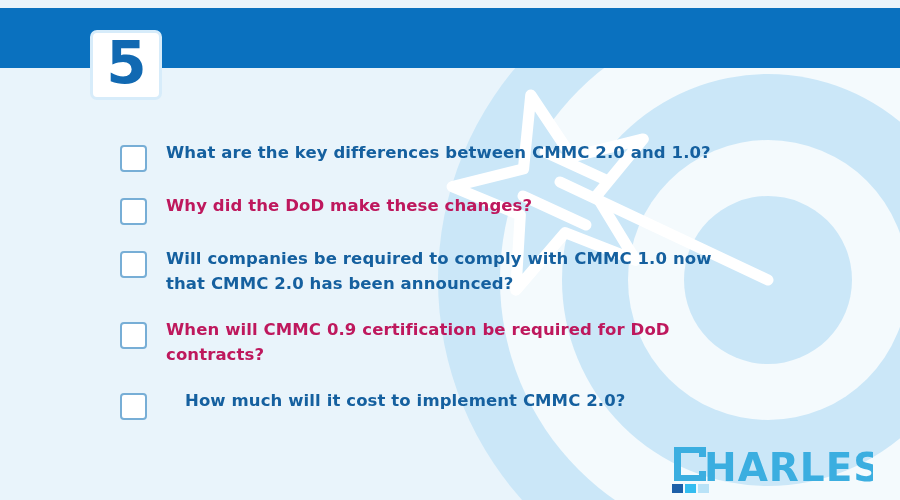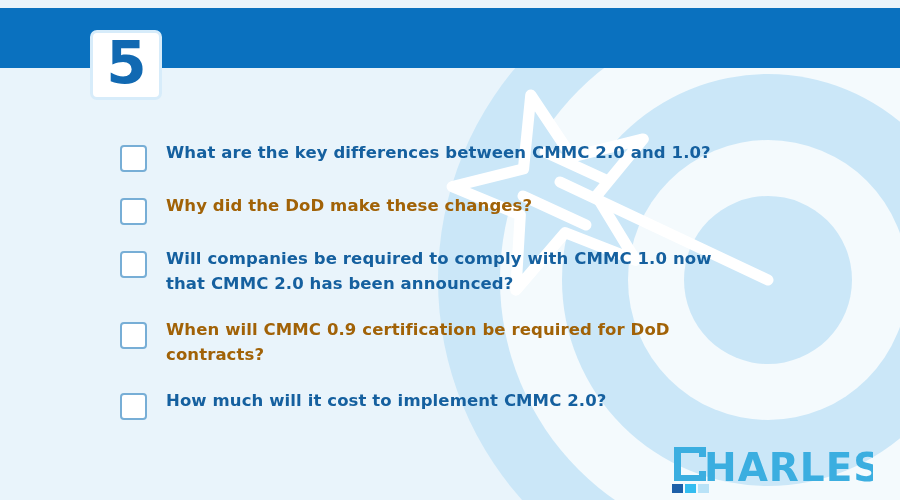--- a/index.html
+++ b/index.html
@@ -89,41 +89,41 @@
     position:absolute;
     top:140px; left:120px;
     width:600px;
     z-index:3;
   }
   .q-row {
     display:flex;
     align-items:flex-start;
     margin-bottom:21px;
   }
-  .q-row:last-child { margin-bottom:0; }
+  .q-row:last-child { margin-bottom:0;gap:19px; }
 
   .q-check {
     flex:0 0 auto;
     width:27px; height:27px;
     background:#ffffff;
     border:2px solid #77aed6;
     border-radius:4px;
     margin-top:5px;
   }
   .q-text {
     flex:1 1 auto;
     margin-left:19px;
     font-family:"DejaVu Sans", sans-serif;
     font-size:16.5px;
     font-weight:bold;
     line-height:25px;
     letter-spacing:0.1px;
   }
   .q-text.dark  { color:#15609f; }
-  .q-text.light { color:#a16207; }
+  .q-text.light { color:#be185d; }
 
   
   .logo {
     position:absolute;
     left:668px; top:439px;
     z-index:3;
     width:205px; height:58px;
   }
   .logo svg { display:block; }
 </style>

